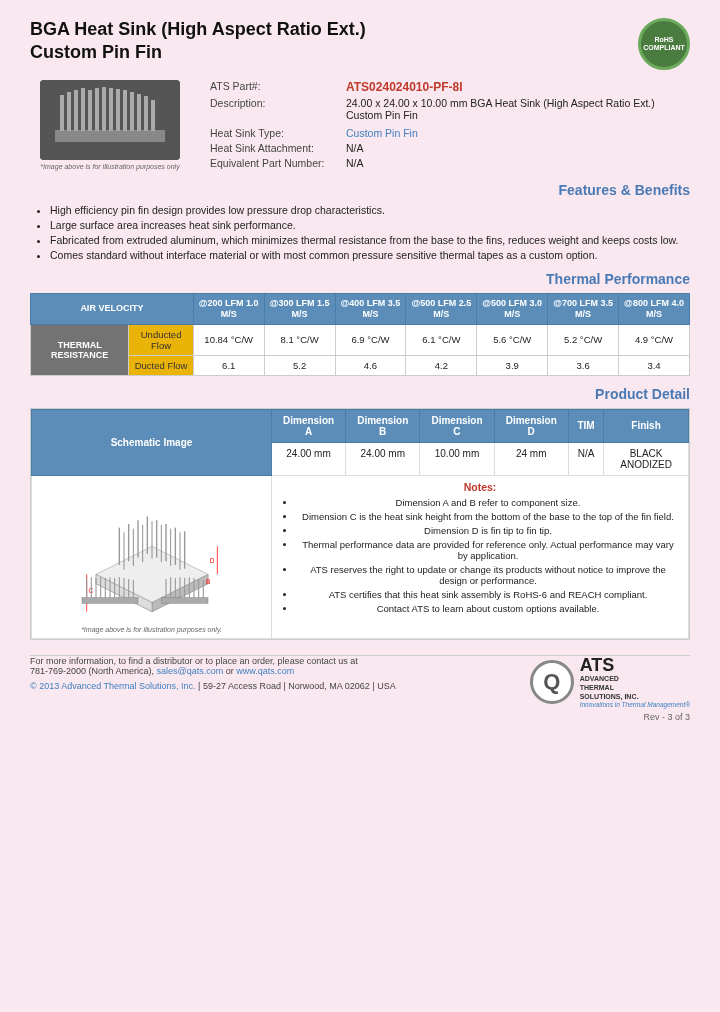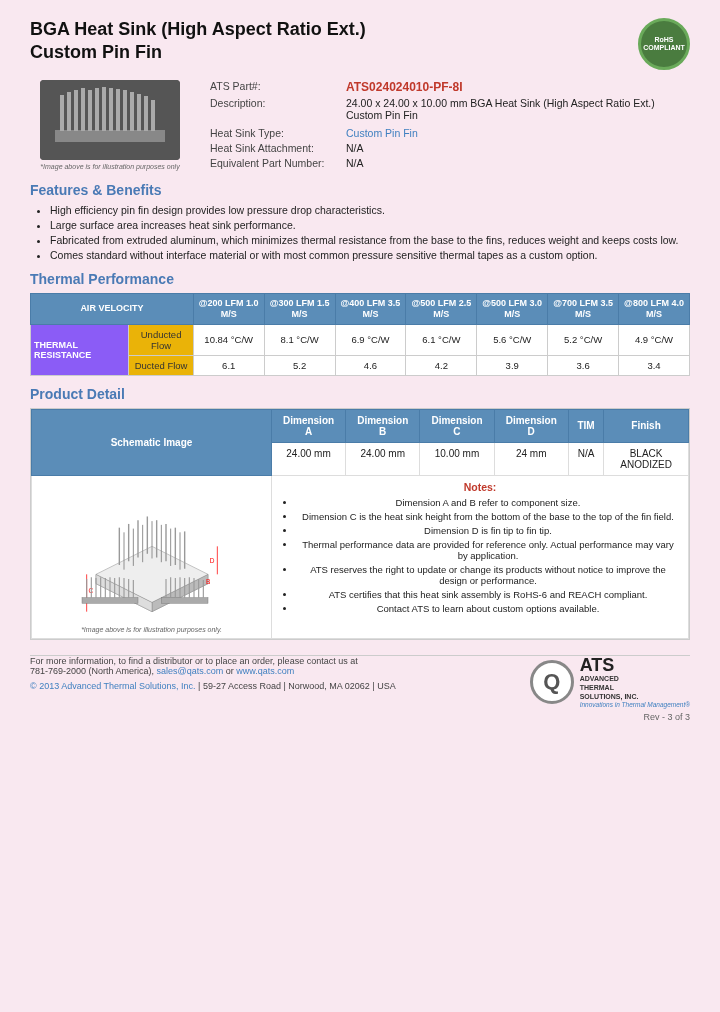--- a/index.html
+++ b/index.html
@@ -103,20 +103,21 @@
       font-size: 12px;
     }
     
     .section-title {
       color: #4a7ab5;
       font-size: 14px;
       font-weight: bold;
       margin-top: 10px;
       margin-bottom: 6px;
       border-bottom: none;
+      text-align: right;
     }
     
     .features-list {
       list-style: disc;
       padding-left: 20px;
       margin-bottom: 8px;
     }
     .features-list li {
       font-size: 10.5px;
       margin-bottom: 3px;
@@ -139,25 +140,25 @@
       font-weight: bold;
       line-height: 1.2;
     }
     .thermal-table td {
       border: 1px solid #ccc;
       text-align: center;
       padding: 4px 3px;
       background: white;
     }
     .thermal-table .row-header {
-      background: #8b5cf6;
+      background: #737373;
       color: white;
       font-weight: bold;
       font-size: 9px;
-      text-align: left;
+      text-align: center;
     }
     .thermal-table .sub-header {
       background: #eab308;
       color: #333;
       font-weight: normal;
     }
     .schematic-cell {
       background: white;
       text-align: center;
       padding: 8px;

